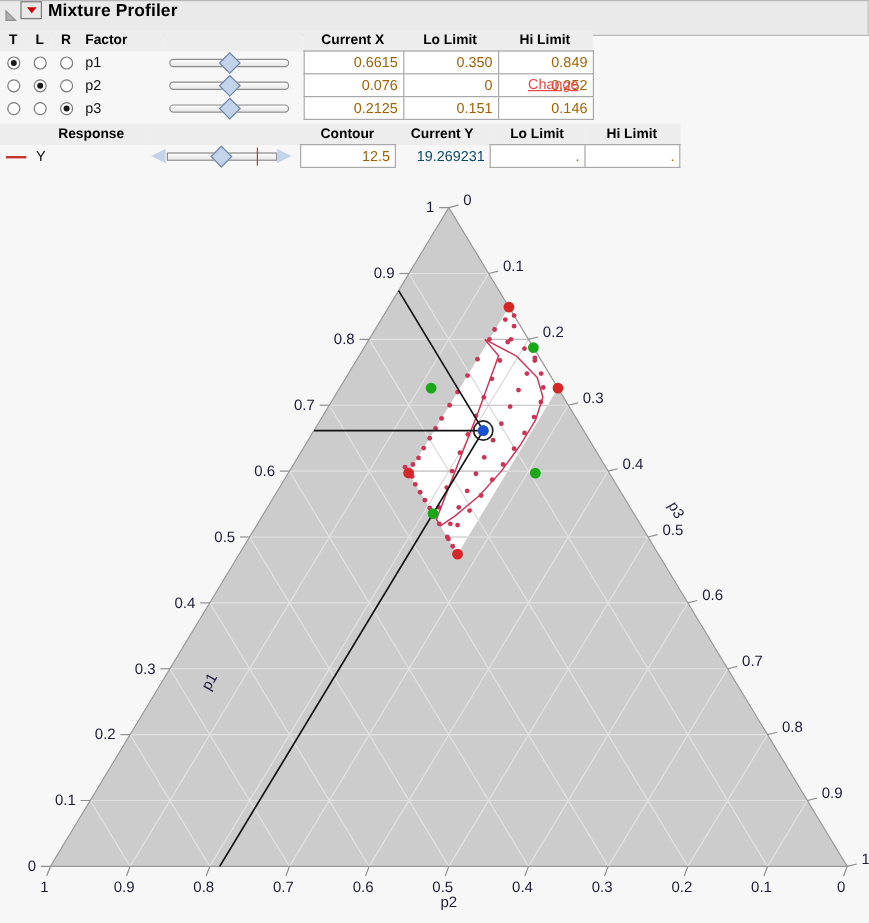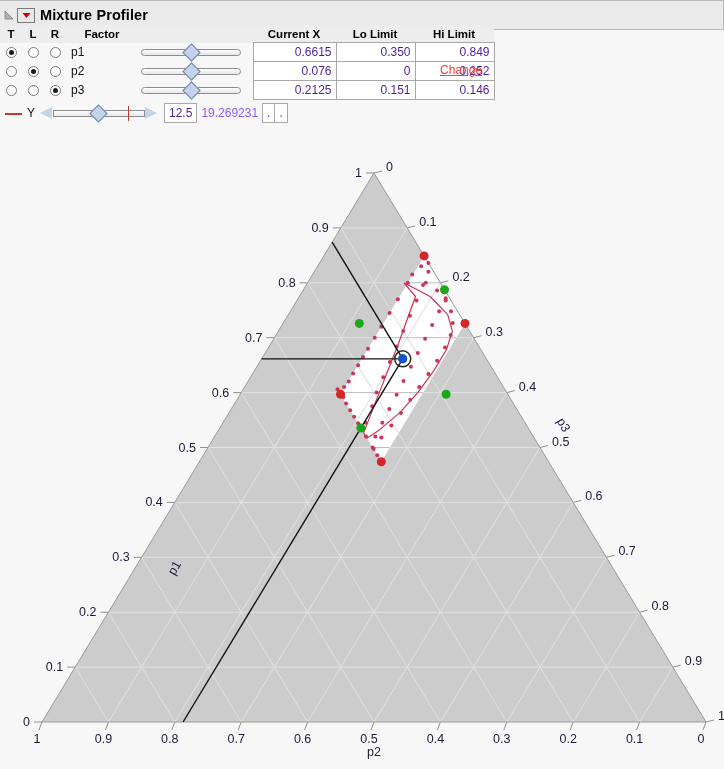--- a/index.html
+++ b/index.html
@@ -8,21 +8,21 @@
     width:724px;height:769px;
     background:#f7f7f7;
     font-family:"Liberation Sans", sans-serif;
     font-size:12px;color:#1a1a1a;
     overflow:hidden;position:relative;
   }
   
   #titlebar{
     position:absolute;left:0;top:0;width:724px;height:30px;
     background:#eaeaea;border:1px solid #b9b9b9;border-left:none;
-    box-sizing:border-box;display:flex;align-items:center;
+    box-sizing:border-box;display:flex;
   }
   #disclosure-tri{
     width:14px;height:25px;display:flex;align-items:center;justify-content:center;
     margin-left:2px;
   }
   #disclosure-tri svg{display:block;}
   #redbox{
     width:16px;height:13px;border:1px solid #7a7a7a;background:#e8e8e8;
     display:flex;align-items:center;justify-content:center;margin-left:1px;margin-right:5px;
   }
@@ -32,23 +32,23 @@
   
   #panel{position:absolute;left:0;top:25px;width:724px;}
   table.ctrl{border-collapse:collapse;}
   .hdr-cell{
     background:#ededed;font-weight:bold;font-size:11.5px;color:#000;
     text-align:center;height:17px;padding:0 4px;white-space:nowrap;
   }
   .hdr-num{padding-right:5px;}
   .val{
     border:1px solid #a8a8a8;background:#fff;text-align:right;
-    font-size:12px;padding:1px 4px 2px 4px;height:15px;color:#4c1d95;
-  }
-  .plain{background:transparent;text-align:right;font-size:12px;padding:1px 4px 2px 4px;color:#8b5cf6;}
+    font-size:12px;padding:1px 4px 2px 4px;height:15px;color:#a16207;
+  }
+  .plain{background:transparent;text-align:right;font-size:12px;padding:1px 4px 2px 4px;color:#0c4a6e;}
   .factor-name{font-size:12px;padding-left:5px;color:#111;}
   .radio-cell{width:20px;text-align:center;}
   .slider-cell{padding:0 4px;}
   
   .radio{
     width:11px;height:11px;border-radius:50%;border:1px solid #7b7b7b;
     background:#fff;display:inline-block;position:relative;vertical-align:middle;
     box-sizing:border-box;
   }
   .radio.on::after{
@@ -112,21 +112,21 @@
 </div>
 
 <div id="panel">
 
   <table class="ctrl">
     <tbody>
         <tr>
       <td class="hdr-cell">T</td>
       <td class="hdr-cell">L</td>
       <td class="hdr-cell">R</td>
-      <td class="hdr-cell" style="text-align:center;padding-left:5px;width:62px">Factor</td>
+      <td class="hdr-cell" style="text-align:left;padding-left:5px;width:62px">Factor</td>
       <td class="hdr-cell" style="width:108px"></td>
       <td class="hdr-cell hdr-num" style="width:74px">Current X</td>
       <td class="hdr-cell hdr-num" style="width:70px">Lo Limit</td>
       <td class="hdr-cell hdr-num" style="width:70px">Hi Limit</td>
     </tr>
 
     <tr>
       <td class="radio-cell"><span class="radio on"></span></td>
       <td class="radio-cell"><span class="radio"></span></td>
       <td class="radio-cell"><span class="radio"></span></td>
@@ -171,20 +171,29 @@
       </td>
       <td class="val">0.2125</td>
       <td class="val">0.151</td>
       <td class="val">0.146</td>
     </tr>
   </tbody>
     </table>
 
   <table class="ctrl" style="margin-top:3px">
     <tbody>
+        <tr>
+      <td class="hdr-cell" style="width:22px"></td>
+      <td class="hdr-cell" style="width:84px">Response</td>
+      <td class="hdr-cell" style="width:108px"></td>
+      <td class="hdr-cell hdr-num" style="width:70px">Contour</td>
+      <td class="hdr-cell hdr-num" style="width:70px">Current Y</td>
+      <td class="hdr-cell hdr-num" style="width:70px">Lo Limit</td>
+      <td class="hdr-cell hdr-num" style="width:70px">Hi Limit</td>
+    </tr>
     <tr>
       <td style="padding-left:5px"><span class="yline"></span></td>
       <td class="factor-name" style="padding-left:0">Y</td>
       <td class="slider-cell">
         <div class="rslider">
           <div class="rarrow left"></div>
           <div class="rtrack"></div>
           <div class="rthumb"></div>
           <div class="rmark"></div>
           <div class="rarrow right"></div>

